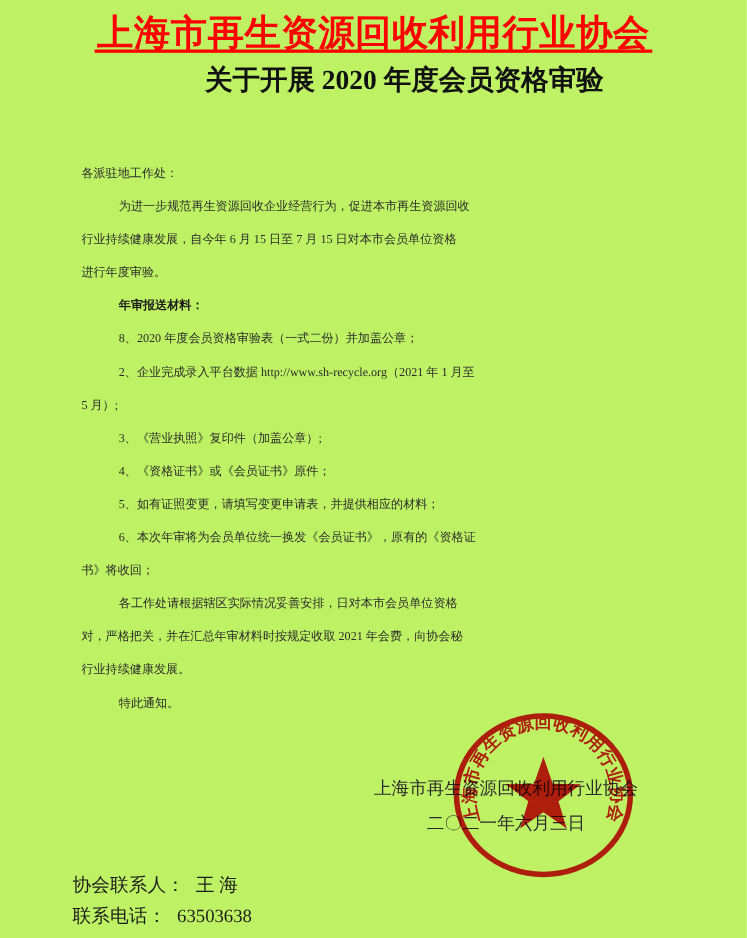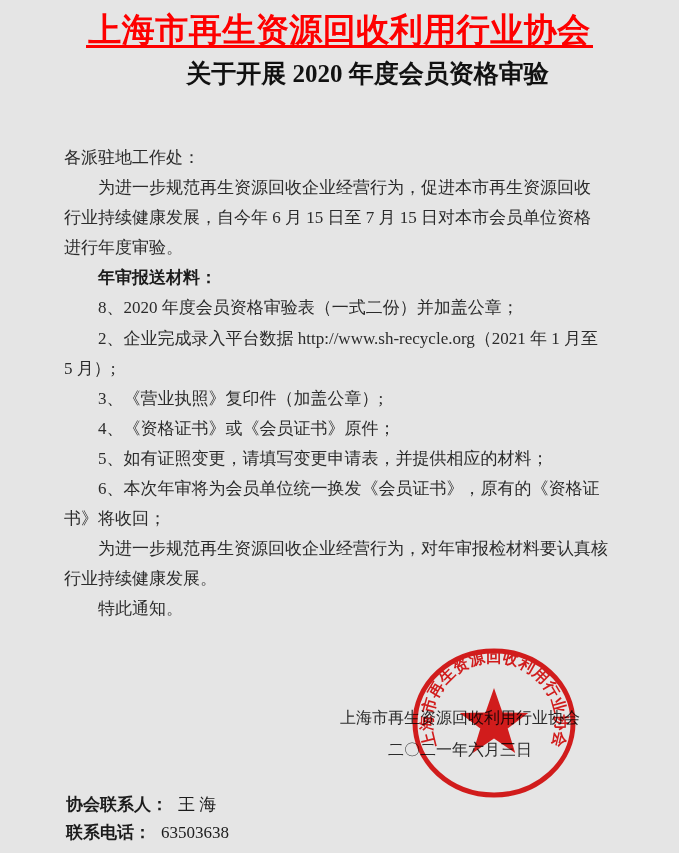--- a/index.html
+++ b/index.html
@@ -1,19 +1,19 @@
 <!DOCTYPE html>
 <html><head>
 <meta charset="utf-8">
 <style>
   html,body{margin:0;padding:0;background:#ffffff;}
   #page{
     position:relative;
     width:679px;height:853px;
-    background:#e5e5e5;
+    background:#bef264;
     overflow:hidden;
     font-family:"Liberation Serif", serif;
     color:#262626;
   }
   
   .org-header{
     position:absolute;top:8px;left:0;width:679px;
     text-align:center;
     font-family:"Liberation Sans", sans-serif;
     font-weight:700;
@@ -31,23 +31,23 @@
     position:absolute;top:58px;left:0;width:679px;
     text-align:center;
     font-weight:700;
     font-size:25px;
     line-height:31px;
     color:#111;
     padding-left:28px;
   }
   
   .body-text{
-    position:absolute;top:143px;left:64px;
+    position:absolute;top:143px;left:74px;
     width:528px;
-    font-size:17px;
+    font-size:11px;
     line-height:30.1px;
     color:#2b2b2b;
   }
   .body-line{white-space:nowrap;}
   .body-line.indent{padding-left:34px;}
   .body-line.bold{font-weight:700;color:#1c1c1c;}
   
   .sign-block{
     position:absolute;top:702px;right:99px;
     text-align:center;
@@ -65,21 +65,21 @@
     pointer-events:none;
   }
   
   .contact-block{
     position:absolute;top:791px;left:66px;
     font-size:17px;
     line-height:28px;
     color:#1c1c1c;
     white-space:nowrap;
   }
-  .contact-label{font-weight:700;}
+  .contact-label{font-weight:400;}
   .contact-value{font-weight:400;padding-left:10px;}
 </style>
 </head>
 <body>
 
 <div id="page">
 
   <div class="org-header">上海市再生资源回收利用行业协会</div>
 
   <div class="header-rule"></div>
@@ -95,21 +95,22 @@
     <div class="body-line">进行年度审验。</div>
     <div class="body-line indent bold">年审报送材料：</div>
     <div class="body-line indent">8、2020 年度会员资格审验表（一式二份）并加盖公章；</div>
     <div class="body-line indent">2、企业完成录入平台数据 http://www.sh-recycle.org（2021 年 1 月至</div>
     <div class="body-line">5 月）;</div>
     <div class="body-line indent">3、《营业执照》复印件（加盖公章）;</div>
     <div class="body-line indent">4、《资格证书》或《会员证书》原件；</div>
     <div class="body-line indent">5、如有证照变更，请填写变更申请表，并提供相应的材料；</div>
     <div class="body-line indent">6、本次年审将为会员单位统一换发《会员证书》，原有的《资格证</div>
     <div class="body-line">书》将收回；</div>
-    <div class="body-line indent">为进一步规范再生资源回收企业经营行为，对年审报检材料要认真核</div>
+    <div class="body-line indent">各工作处请根据辖区实际情况妥善安排，日对本市会员单位资格</div>
+    <div class="body-line">对，严格把关，并在汇总年审材料时按规定收取 2021 年会费，向协会秘</div>
     <div class="body-line">行业持续健康发展。</div>
     <div class="body-line indent">特此通知。</div>
   </div>
 
   <div class="sign-block">
     <div>上海市再生资源回收利用行业协会</div>
     <div>二〇二一年六月三日</div>
   </div>
 
   <svg class="stamp" viewBox="0 0 170 154" xmlns="http://www.w3.org/2000/svg">

